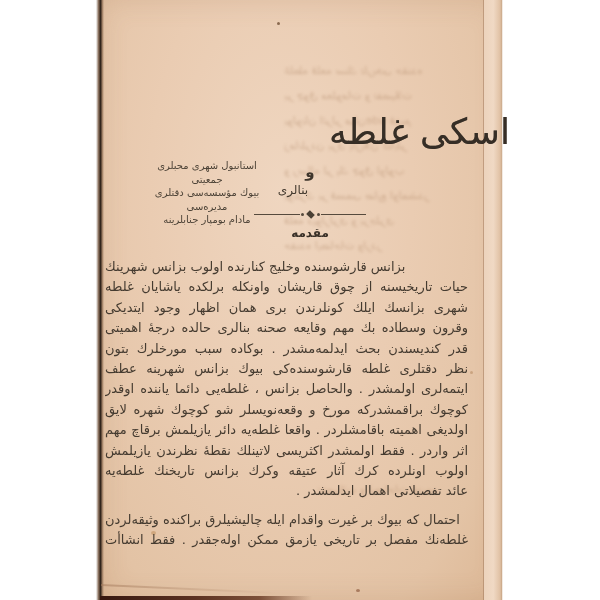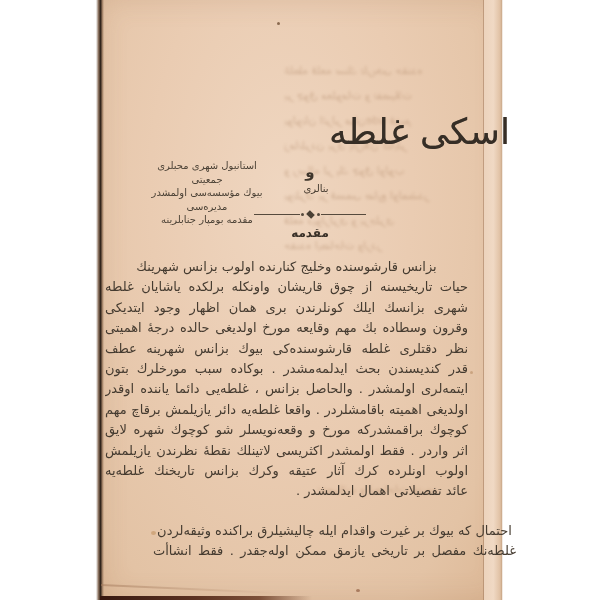--- a/index.html
+++ b/index.html
@@ -71,23 +71,23 @@
     position:absolute;left:147px;top:159px;width:120px;
     direction:rtl;text-align:center;
     font-size:10px;line-height:13.5px;color:#4d4337;
   }
   .vav{
     position:absolute;left:110px;top:163px;width:400px;
     text-align:center;direction:rtl;
     font-size:15px;font-weight:bold;color:#3f362c;
   }
   .subtitle{
-    position:absolute;left:116px;top:183px;width:400px;
+    position:absolute;left:93px;top:183px;width:400px;
     text-align:center;direction:rtl;
-    font-size:10px;color:#43392e;
+    font-size:12px;color:#43392e;
   }
   .divider{
     position:absolute;left:254px;top:211px;width:112px;height:7px;
     display:flex;align-items:center;justify-content:center;
   }
   .divider .bar{flex:1;height:1px;background:#564a3d;}
   .divider .diamond{
     width:7px;height:7px;margin:0 2px;background:#4a4034;
     transform:rotate(45deg) scale(1,.75);
   }
@@ -95,27 +95,27 @@
   .section-heading{
     position:absolute;left:110px;top:226px;width:400px;
     text-align:center;direction:rtl;
     font-size:12px;font-weight:bold;color:#3a3128;
   }
   .body-block{
     position:absolute;left:105px;width:363px;
     direction:rtl;color:#453b30;
   }
   .p1{top:257px;}
-  .p2{top:521px;padding-left:48px;}
+  .p2{top:510px;}
   .body-block .line{
     font-size:13px;line-height:20.4px;height:20.4px;
     white-space:nowrap;overflow:hidden;
   }
   .line.jl{text-align:justify;text-align-last:justify;}
-  .line.rl{text-align:center;}
+  .line.rl{text-align:left;}
   .line.ll{text-align:right;}
 </style>
 </head>
 <body>
 
 <div class="scan">
 
   <div class="page"></div>
   <div class="edge-left"></div>
   <div class="edge-right-strip"></div>
@@ -137,47 +137,47 @@
     <div class="gline">بونلرك بر قسمى ضايع اولمشدر</div>
     <div class="gline">قلعه ديوارلرى و برجلرى</div>
     <div class="gline">حقنده ايضاحات واردر</div>
   </div>
   <div class="ghost2">تفصيلات و ايضاحات قديمه</div>
 
   <div class="title">اسكى غلطه</div>
 
   <div class="dedication">
     <div>استانبول شهرى محبلرى جمعيتى</div>
-    <div>بيوك مؤسسه‌سى اولمشدر مديره‌سى</div>
-    <div>مقدمه بومپار جنابلرينه</div>
+    <div>بيوك مؤسسه‌سى دقتلرى مديره‌سى</div>
+    <div>مادام بومپار جنابلرينه</div>
   </div>
 
   <div class="vav">و</div>
   <div class="subtitle">بنالرى</div>
 
   <div class="divider">
     <div class="bar"></div>
     <div class="dot"></div>
     <div class="diamond"></div>
     <div class="dot"></div>
     <div class="bar"></div>
   </div>
 
   <div class="section-heading">مقدمه</div>
 
   <div class="body-block p1">
     <div class="line rl">بزانس قارشوسنده وخليج كنارنده اولوب بزانس شهرينك</div>
     <div class="line jl">حيات تاريخيسنه از چوق قاريشان واونكله برلكده ياشايان غلطه</div>
     <div class="line jl">شهرى بزانسك ايلك كونلرندن برى همان اظهار وجود ايتديكى</div>
-    <div class="line jl">وقرون وسطاده بك مهم وقايعه مورخ اولديغى حالده درجهٔ اهميتى</div>
+    <div class="line jl">وقرون وسطاده بك مهم وقايعه صحنه بنالرى حالده درجهٔ اهميتى</div>
+    <div class="line jl">قدر كنديسندن بحث ايدلمه‌مشدر . بوكاده سبب مورخلرك بتون</div>
     <div class="line jl">نظر دقتلرى غلطه قارشوسنده‌كى بيوك بزانس شهرينه عطف</div>
-    <div class="line jl">قدر كنديسندن بحث ايدلمه‌مشدر . بوكاده سبب مورخلرك بتون</div>
     <div class="line jl">ايتمه‌لرى اولمشدر . والحاصل بزانس ، غلطه‌يى دائما ياننده اوقدر</div>
+    <div class="line jl">كوچوك براقمشدركه مورخ و وقعه‌نويسلر شو كوچوك شهره لايق</div>
     <div class="line jl">اولديغى اهميته باقامشلردر . واقعا غلطه‌يه دائر يازيلمش برقاچ مهم</div>
-    <div class="line jl">كوچوك براقمشدركه مورخ و وقعه‌نويسلر شو كوچوك شهره لايق</div>
     <div class="line jl">اثر واردر . فقط اولمشدر اكثريسى لاتينلك نقطهٔ نظرندن يازيلمش</div>
     <div class="line jl">اولوب اونلرده كرك آثار عتيقه وكرك بزانس تاريخنك غلطه‌يه</div>
     <div class="line ll">عائد تفصيلاتى اهمال ايدلمشدر .</div>
   </div>
 
   <div class="body-block p2">
     <div class="line rl">احتمال كه بيوك بر غيرت واقدام ايله چاليشيلرق براكنده وثيقه‌لردن</div>
     <div class="line jl">غلطه‌نك مفصل بر تاريخى يازمق ممكن اوله‌جقدر . فقط انشاأت</div>
   </div>
 

